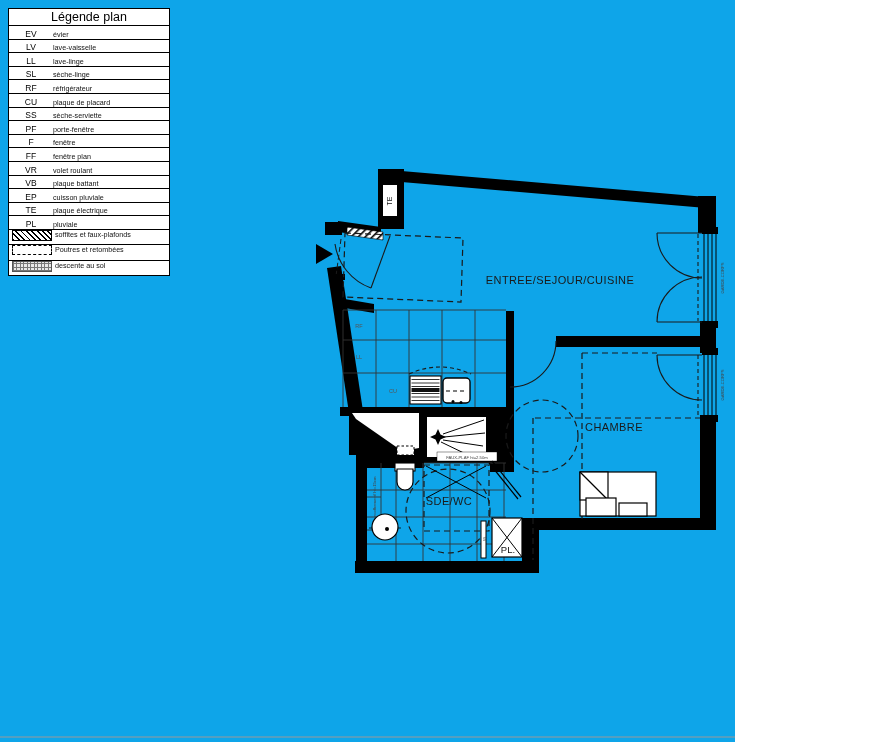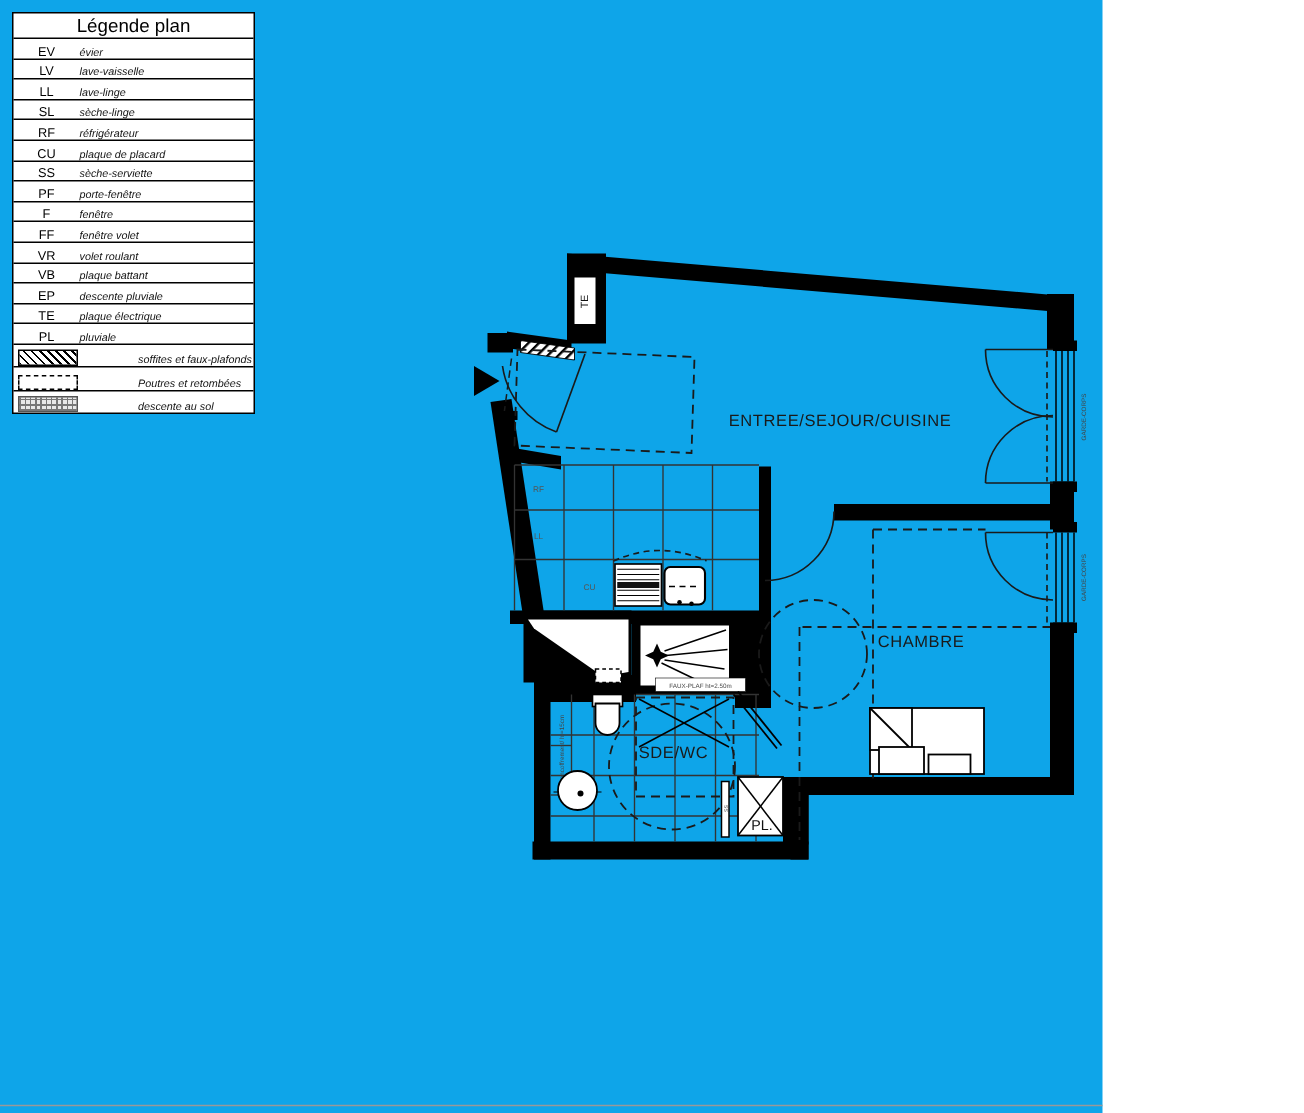--- a/index.html
+++ b/index.html
@@ -5,22 +5,22 @@
   html,body{margin:0;padding:0;background:#fff;}
   .page{position:relative;width:735px;height:742px;background:#0ea5e9;overflow:hidden;
         font-family:"Liberation Sans",sans-serif;}
   
   .legend{position:absolute;left:8px;top:8px;width:160px;border:1.5px solid #000;background:#fff;}
   .lg-title{height:16px;line-height:16px;text-align:center;font-size:12.5px;color:#000;
             border-bottom:1px solid #000;}
   .lg-row{display:flex;align-items:flex-end;height:12.6px;border-bottom:1px solid #000;}
   .lg-row:last-child{border-bottom:none;}
   .lg-abbr{width:44px;text-align:center;font-size:8.5px;color:#000;flex:0 0 44px;}
-  .lg-label{font-size:7.2px;color:#111;font-style:italic;}
-  .lg-sw-row{display:flex;align-items:flex-end;height:14.5px;border-bottom:1px solid #000;gap:37px;}
+  .lg-label{font-size:7.2px;color:#111;}
+  .lg-sw-row{display:flex;align-items:flex-start;height:14.5px;border-bottom:1px solid #000;}
   .lg-sw-row:last-child{border-bottom:none;}
   .lg-swatch{width:38px;height:9px;margin:0 3px;flex:0 0 38px;}
   .sw-hatch{border:1.2px solid #000;
     background:repeating-linear-gradient(45deg,#000 0 1.3px,#fff 1.3px 3.8px);}
   .sw-dash{border:1.5px dashed #000;background:#fff;height:8px;}
   .sw-grid{border:1px solid #555;background:
     repeating-linear-gradient(0deg,#777 0 1px,transparent 1px 3.5px),
     repeating-linear-gradient(90deg,#777 0 1px,transparent 1px 3.5px),#e8e8e8;}
   
   svg.plan{position:absolute;left:0;top:0;width:869px;height:742px;}
@@ -71,33 +71,33 @@
     <div class="lg-row">
         <span class="lg-abbr">PF</span>
         <span class="lg-label">porte-fenêtre</span>
       </div>
     <div class="lg-row">
         <span class="lg-abbr">F</span>
         <span class="lg-label">fenêtre</span>
       </div>
     <div class="lg-row">
         <span class="lg-abbr">FF</span>
-        <span class="lg-label">fenêtre volet</span>
+        <span class="lg-label">fenêtre plan</span>
       </div>
     <div class="lg-row">
         <span class="lg-abbr">VR</span>
         <span class="lg-label">volet roulant</span>
       </div>
     <div class="lg-row">
         <span class="lg-abbr">VB</span>
         <span class="lg-label">plaque battant</span>
       </div>
     <div class="lg-row">
         <span class="lg-abbr">EP</span>
-        <span class="lg-label">descente pluviale</span>
+        <span class="lg-label">cuisson pluviale</span>
       </div>
     <div class="lg-row">
         <span class="lg-abbr">TE</span>
         <span class="lg-label">plaque électrique</span>
       </div>
     <div class="lg-row">
         <span class="lg-abbr">PL</span>
         <span class="lg-label">pluviale</span>
       </div>
     <div class="lg-sw-row">

